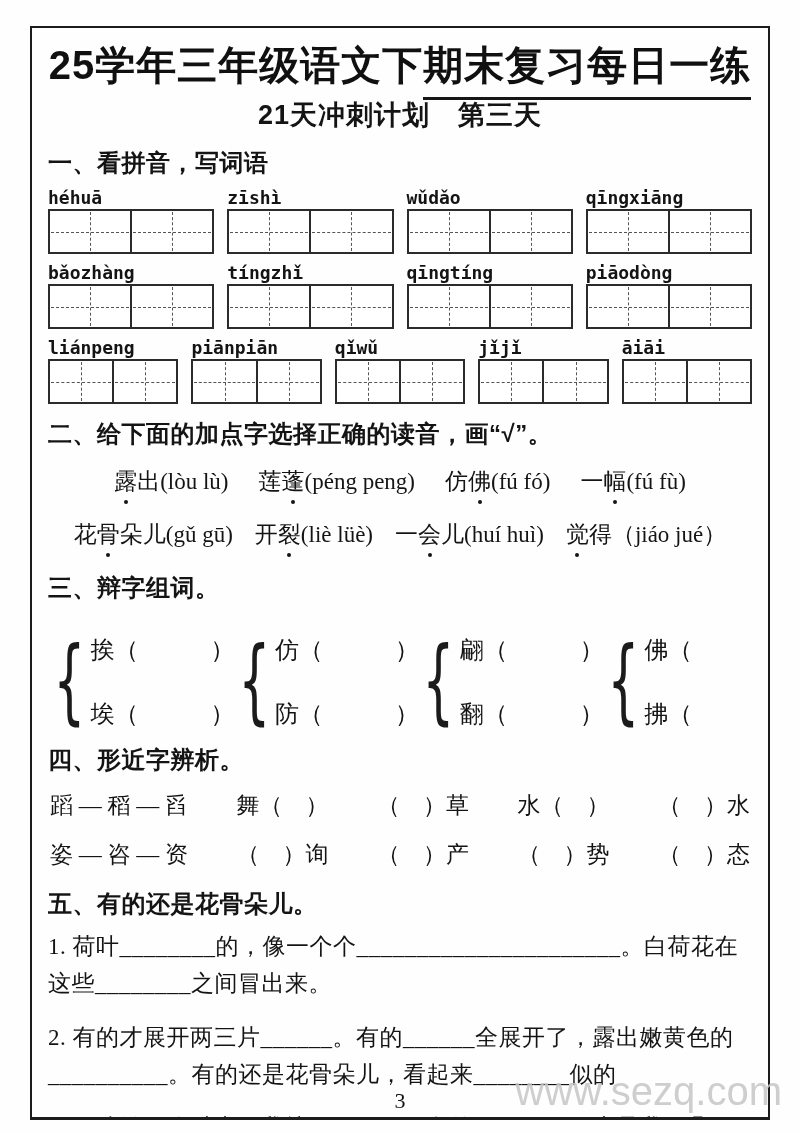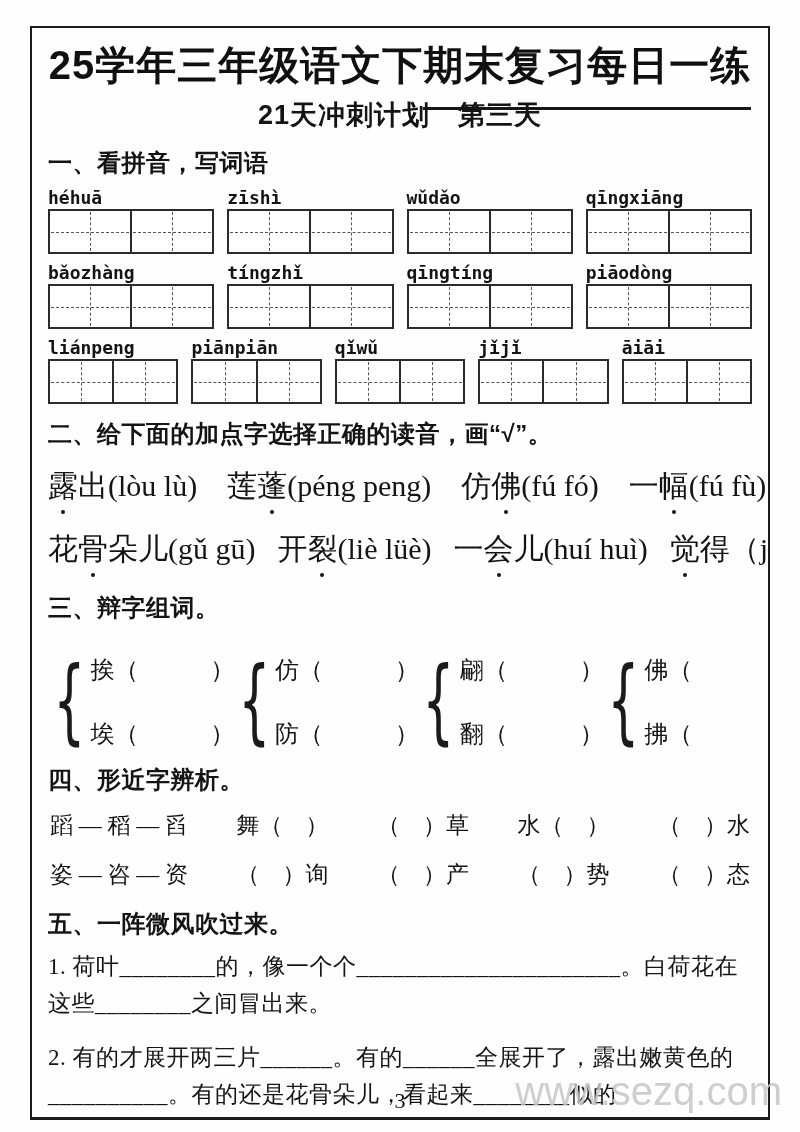--- a/index.html
+++ b/index.html
@@ -13,21 +13,21 @@
     position:absolute; left:30px; top:26px; width:740px; height:1094px;
     border:2px solid #1c1c1c; border-bottom-width:3px;
     padding:8px 16px 34px 16px; overflow:hidden;
   }
   
   .title {
     text-align:center; font-family:"Liberation Sans", sans-serif;
     font-size:40px; font-weight:700; letter-spacing:1px; white-space:nowrap;
     margin-top:2px; color:#101010;
   }
-  .title .u { border-bottom:3px solid #161616; padding-bottom:20px; }
+  .title .u { border-bottom:3px solid #161616; padding-bottom:10px; }
   .subtitle {
     text-align:center; font-family:"Liberation Sans", sans-serif;
     font-size:27px; font-weight:700; margin-top:4px; letter-spacing:1px;
   }
   
   .sec-head {
     font-family:"Liberation Sans", sans-serif;
     font-size:24px; font-weight:700; margin:14px 0 8px 0; letter-spacing:0.5px;
   }
   
@@ -44,22 +44,23 @@
   .pin-cell::before {
     content:""; position:absolute; top:1px; bottom:1px; left:50%;
     border-left:1px dashed #555;
   }
   .pin-cell::after {
     content:""; position:absolute; left:1px; right:1px; top:50%;
     border-top:1px dashed #555;
   }
   
   .read-line {
-    display:flex; gap:30px; font-size:30px; margin:16px 0 22px 0;
+    display:flex; gap:30px; font-size:23px; margin:16px 0 22px 0;
     white-space:nowrap;
+    justify-content:center;
   }
   .read-line.tight { gap:22px; }
   .dotted { position:relative; display:inline-block; }
   .dotted::after {
     content:""; position:absolute; left:50%; transform:translateX(-50%);
     bottom:-7px; width:4px; height:4px; border-radius:50%; background:#151515;
   }
   
   .brace-row { display:flex; justify-content:space-between; margin:30px 2px 14px 2px; }
   .brace-group { display:flex; align-items:center; }
@@ -296,21 +297,21 @@
         </div>
         <div class="near-row">
           <span>姿 — 咨 — 资</span>
           <span>（　）询</span>
           <span>（　）产</span>
           <span>（　）势</span>
           <span>（　）态</span>
         </div>
       </div>
 
-    <div class="sec-head">五、一阵微风吹过来。</div>
+    <div class="sec-head">五、有的还是花骨朵儿。</div>
     <div>
         <div class="fill-para">1. 荷叶________的，像一个个______________________。白荷花在这些________之间冒出来。</div>
         <div class="fill-para">2. 有的才展开两三片______。有的______全展开了，露出嫩黄色的__________。有的还是花骨朵儿，看起来________似的</div>
         <div class="fill-para">3. 一阵微风吹过来，我就______，雪白的______。不光是我一朵，一池的荷花都在________。</div>
       </div>
 
     <div class="page-num">3</div>
   </div>
 
   <div class="watermark">www.sezq.com</div>

